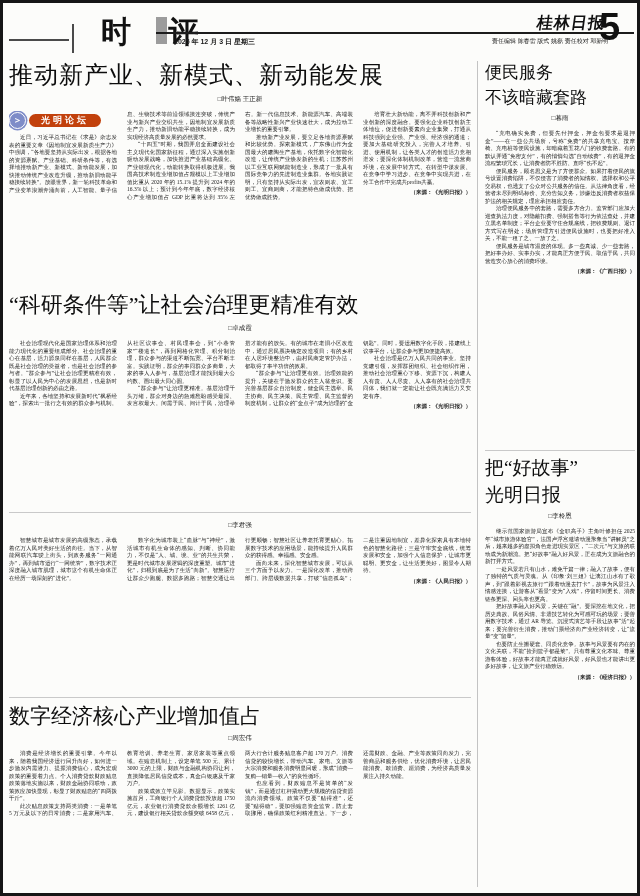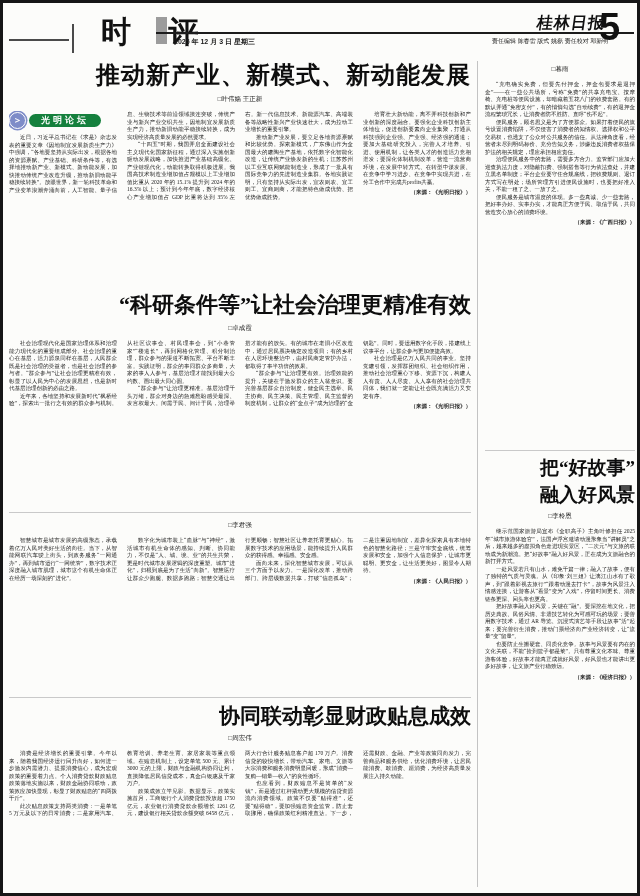--- a/index.html
+++ b/index.html
@@ -19,21 +19,21 @@
 
   
   .vsep{position:absolute;left:474px;top:58px;width:1px;height:826px;background:#c3c3c3;}
   .hsep{position:absolute;height:1px;background:#c9c9c9;}
   .sep-a2{left:6px;top:509px;width:462px;}
   .sep-a3{left:6px;top:694px;width:462px;}
   .sep-r1{left:482px;top:447px;width:150px;}
 
   
   .art{position:absolute;}
-  .art h2{margin:0;text-align:right;font-weight:700;color:#0d0d0d;}
+  .art h2{margin:0;text-align:left;font-weight:400;color:#0d0d0d;}
   .a1{left:6px;top:56px;width:462px;}
   .a1 h2{font-size:24px;letter-spacing:1px;}
   .a2{left:6px;top:287px;width:462px;}
   .a2 h2{font-size:22px;}
   .a3{left:6px;top:514px;width:462px;}
   .a3 h2{font-size:21px;}
   .a4{left:6px;top:699px;width:462px;}
   .a4 h2{font-size:21px;}
   .r1{left:482px;top:58px;width:150px;}
   .r1 h2{font-size:17px;line-height:1.45;white-space:pre-line;}
@@ -51,21 +51,21 @@
   .b-a4{height:140px;}
   .b-r1{height:314px;}
   .b-r2{height:354px;}
   .para{margin:0;text-indent:2em;}
   .src{margin:3px 0 0;text-align:right;font-weight:bold;font-size:5.5px;}
   .bindlist{display:contents;}
 
   
   .badge{display:flex;align-items:center;gap:3px;margin:1px 2px 5px 0;break-inside:avoid;width:92px;}
   .badge-circle{flex:0 0 auto;width:15px;height:15px;border-radius:50%;background:#7e8cc8;color:#fff;display:flex;align-items:center;justify-content:center;font-size:9px;font-weight:bold;border:1px solid #fff;box-shadow:0 0 0 1.5px #7e8cc8;font-family:"Liberation Sans","DejaVu Sans",sans-serif;}
-  .badge-pill{flex:1;background:#15803d;color:#fff;border-radius:9px;padding:2.5px 4px;font-size:9px;font-weight:bold;letter-spacing:3px;text-align:center;font-family:"Liberation Sans","DejaVu Sans",sans-serif;white-space:nowrap;}
+  .badge-pill{flex:1;background:#c2410c;color:#fff;border-radius:9px;padding:2.5px 4px;font-size:9px;font-weight:bold;letter-spacing:3px;text-align:center;font-family:"Liberation Sans","DejaVu Sans",sans-serif;white-space:nowrap;}
 </style>
 </head>
 <body>
 
 <div class="page">
 
   <div class="h-line"></div>
   <div class="h-tick"></div>
   <div class="h-title">时 评</div>
   <div class="h-block"></div>
@@ -104,38 +104,40 @@
 
   <section class="art a3">
     <p class="byline">□李君强</p>
     <div class="body cols4 b-a3">
       <div class="bindlist"><p class="para">智慧城市是城市发展的高级形态，承载着亿万人民对美好生活的向往。当下，从智能网联汽车驶上街头，到政务服务“一网通办”，再到城市运行“一网统管”，数字技术正深度融入城市肌理，城市这个有机生命体正在经历一场深刻的“进化”。</p><p class="para">数字化为城市装上“血脉”与“神经”，激活城市有机生命体的感知、判断、协同能力，不仅是“人、城、境、业”的共生共荣，更是时代城市发展逻辑的深度重塑。城市“进化”，归根到底是为了生活“向新”。智慧医疗让群众少跑腿、数据多跑路；智慧交通让出行更顺畅；智慧社区让养老托育更贴心。拓展数字技术的应用场景，能持续提升人民群众的获得感、幸福感、安全感。</p><p class="para">面向未来，深化智慧城市发展，可以从三个方面予以发力。一是深化改革，推动跨部门、跨层级数据共享，打破“信息孤岛”；二是注重因地制宜，差异化探索具有本地特色的智慧化路径；三是守牢安全底线，统筹发展和安全，加强个人信息保护，让城市更聪明、更安全，让生活更美好，图景令人期待。</p></div>
       <p class="src">（来源：《人民日报》）</p>
     </div>
   </section>
 
   <section class="art a4">
-    <h2>协同联动彰显财政贴息成效</h2>
+    <h2>数字经济核心产业增加值占</h2>
     <p class="byline">□周宏伟</p>
     <div class="body cols4 b-a4">
       <div class="bindlist"><p class="para">消费是经济增长的重要引擎。今年以来，随着我国经济运行回升向好，如何进一步激发内需潜力、提振消费信心，成为宏观政策的重要着力点。个人消费贷款财政贴息政策落地实施以来，财政金融协同联动，政策效应加快显现，彰显了财政贴息的“四两拨千斤”。</p><p class="para">此次贴息政策支持两类消费：一是单笔 5 万元及以下的日常消费；二是家用汽车、教育培训、养老生育、家居家装等重点领域。在贴息机制上，设定单笔 500 元、累计 3000 元的上限，财政与金融机构协同让利，直接降低居民信贷成本，真金白银惠及千家万户。</p><p class="para">政策成效立竿见影。数据显示，政策实施首月，工商银行个人消费贷款投放超 1750 亿元，农业银行消费贷款余额增长 1261 亿元，建设银行相关贷款余额突破 6458 亿元，两大行合计服务贴息客户超 170 万户。消费信贷的较快增长，带动汽车、家电、文旅等大宗消费和服务消费明显回暖，形成“消费—复购—销量—收入”的良性循环。</p><p class="para">也应看到，财政贴息不是简单的“发钱”，而是通过杠杆撬动更大规模的信贷资源流向消费领域。政策不仅要“贴得准”，还要“贴得稳”，要加强贴息资金监管，防止套取挪用，确保政策红利精准直达。下一步，还需财政、金融、产业等政策同向发力，完善商品和服务供给，优化消费环境，让居民能消费、敢消费、愿消费，为经济高质量发展注入持久动能。</p></div>
     </div>
   </section>
 
   <section class="art r1">
+    <h2>便民服务
+不该暗藏套路</h2>
     <p class="byline">□暮雨</p>
     <div class="body cols1 b-r1">
       <div class="bindlist"><p class="para">“充电确实免费，但要先付押金，押金包要求是退押金”——在一些公共场所，号称“免费”的共享充电宝、按摩椅、充电桩等便民设施，却暗藏着五花八门的收费套路。有的默认开通“免密支付”，有的悄悄勾选“自动续费”，有的退押金流程繁琐冗长，让消费者防不胜防、直呼“伤不起”。</p><p class="para">便民服务，顾名思义是为了方便群众。如果打着便民的旗号设置消费陷阱，不仅侵害了消费者的知情权、选择权和公平交易权，也透支了公众对公共服务的信任。从法律角度看，经营者未尽到明码标价、充分告知义务，涉嫌违反消费者权益保护法的相关规定，理应承担相应责任。</p><p class="para">治理便民服务中的套路，需要多方合力。监管部门应加大巡查执法力度，对隐蔽扣费、强制搭售等行为依法查处，并建立黑名单制度；平台企业要守住合规底线，把收费规则、退订方式写在明处；场所管理方引进便民设施时，也要把好准入关，不能一租了之、一放了之。</p><p class="para">便民服务是城市温度的体现。多一些真诚、少一些套路，把好事办好、实事办实，才能真正方便于民、取信于民，共同营造安心放心的消费环境。</p></div>
       <p class="src">（来源：《广西日报》）</p>
     </div>
   </section>
 
   <section class="art r2">
     <h2>把“好故事”
-融入好风景</h2>
+光明日报</h2>
     <p class="byline">□李柃恩</p>
     <div class="body cols1 b-r2">
       <div class="bindlist"><p class="para">继示范国家旅游局宣布《全职高手》主角叶修担任 2025 年“城市旅游体验官”，法国卢浮宫邀请动漫形象当“讲解员”之后，越来越多的虚拟角色走进现实景区，“二次元”与文旅的联动成为新潮流。把“好故事”融入好风景，正在成为文旅融合的新打开方式。</p><p class="para">一处风景若只有山水，难免千篇一律；融入了故事，便有了独特的气质与灵魂。从《印象·刘三姐》让漓江山水有了歌声，到“跟着影视去旅行”“跟着动漫去打卡”，故事为风景注入情感连接，让游客从“看景”变为“入戏”，停留时间更长、消费链条更深、回头率也更高。</p><p class="para">把好故事融入好风景，关键在“融”。要深挖在地文化，把历史典故、民俗风情、非遗技艺转化为可感可玩的场景；要善用数字技术，通过 AR 导览、沉浸式演艺等手段让故事“活”起来；要完善衍生消费，推动门票经济向产业经济转变，让“流量”变“留量”。</p><p class="para">也要防止生搬硬套、同质化竞争。故事与风景要有内在的文化关联，不能“捡到篮子都是菜”。只有尊重文化本味、尊重游客体验，好故事才能真正成就好风景，好风景也才能讲出更多好故事，让文旅产业行稳致远。</p></div>
       <p class="src">（来源：《经济日报》）</p>
     </div>
   </section>
 
 </div>
 
 </body></html>

